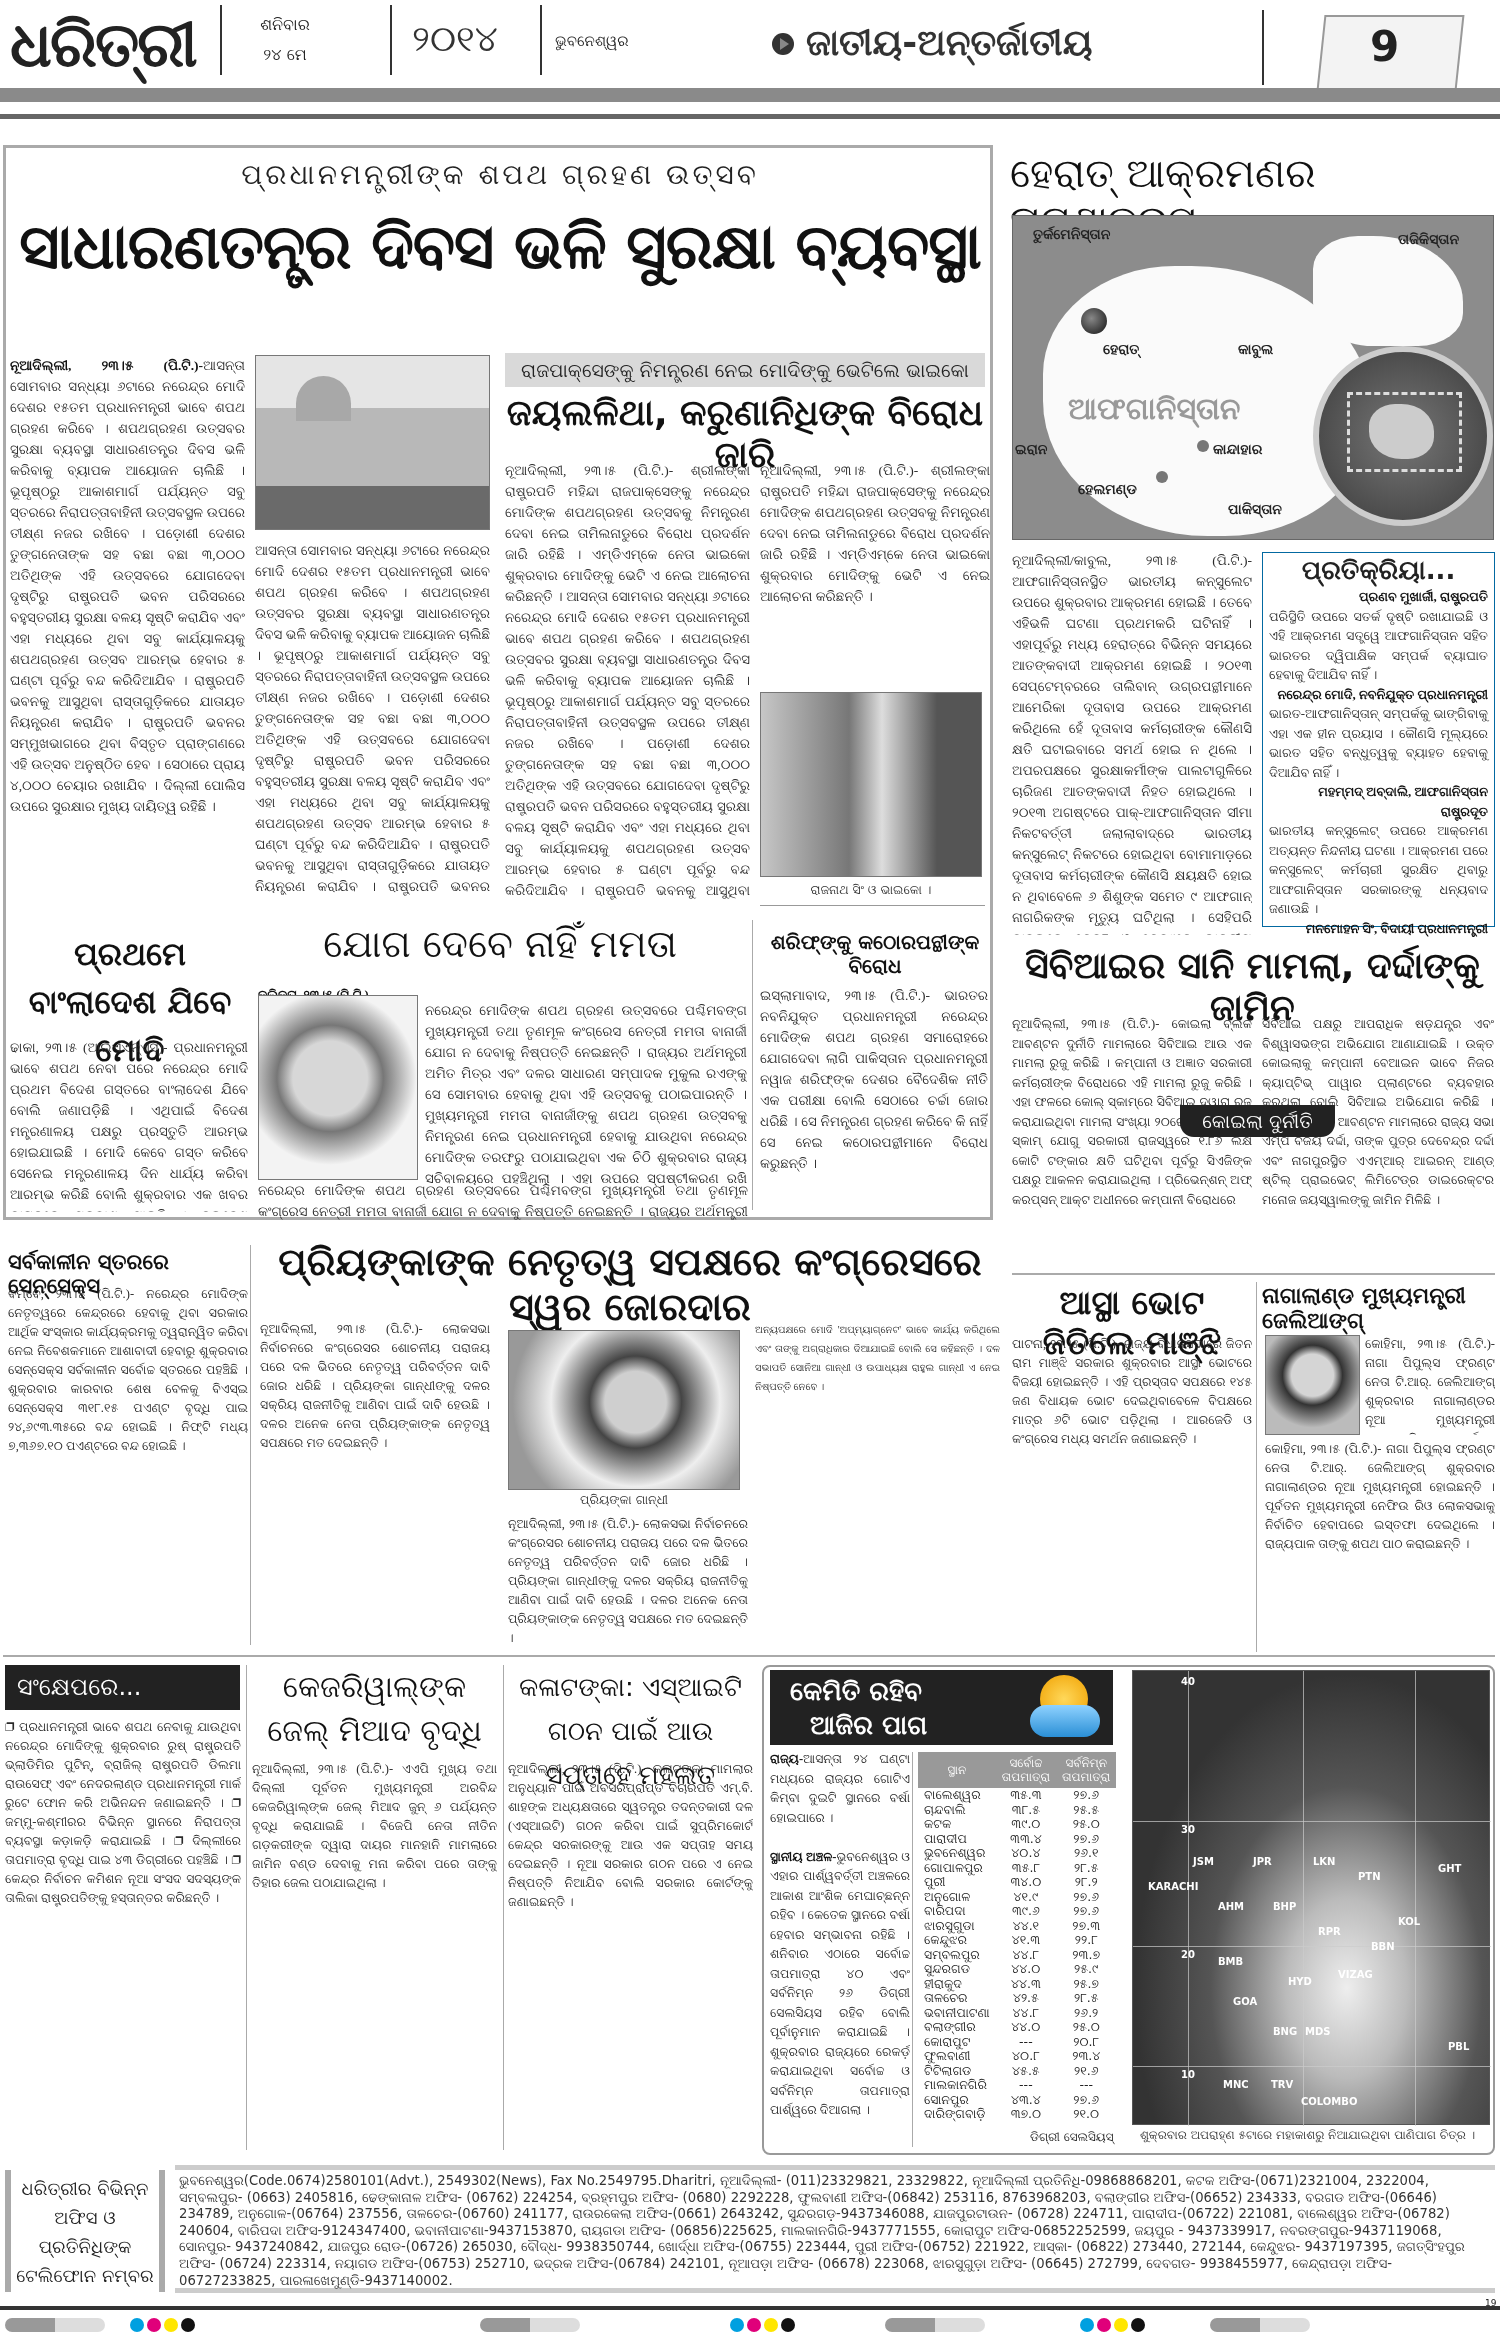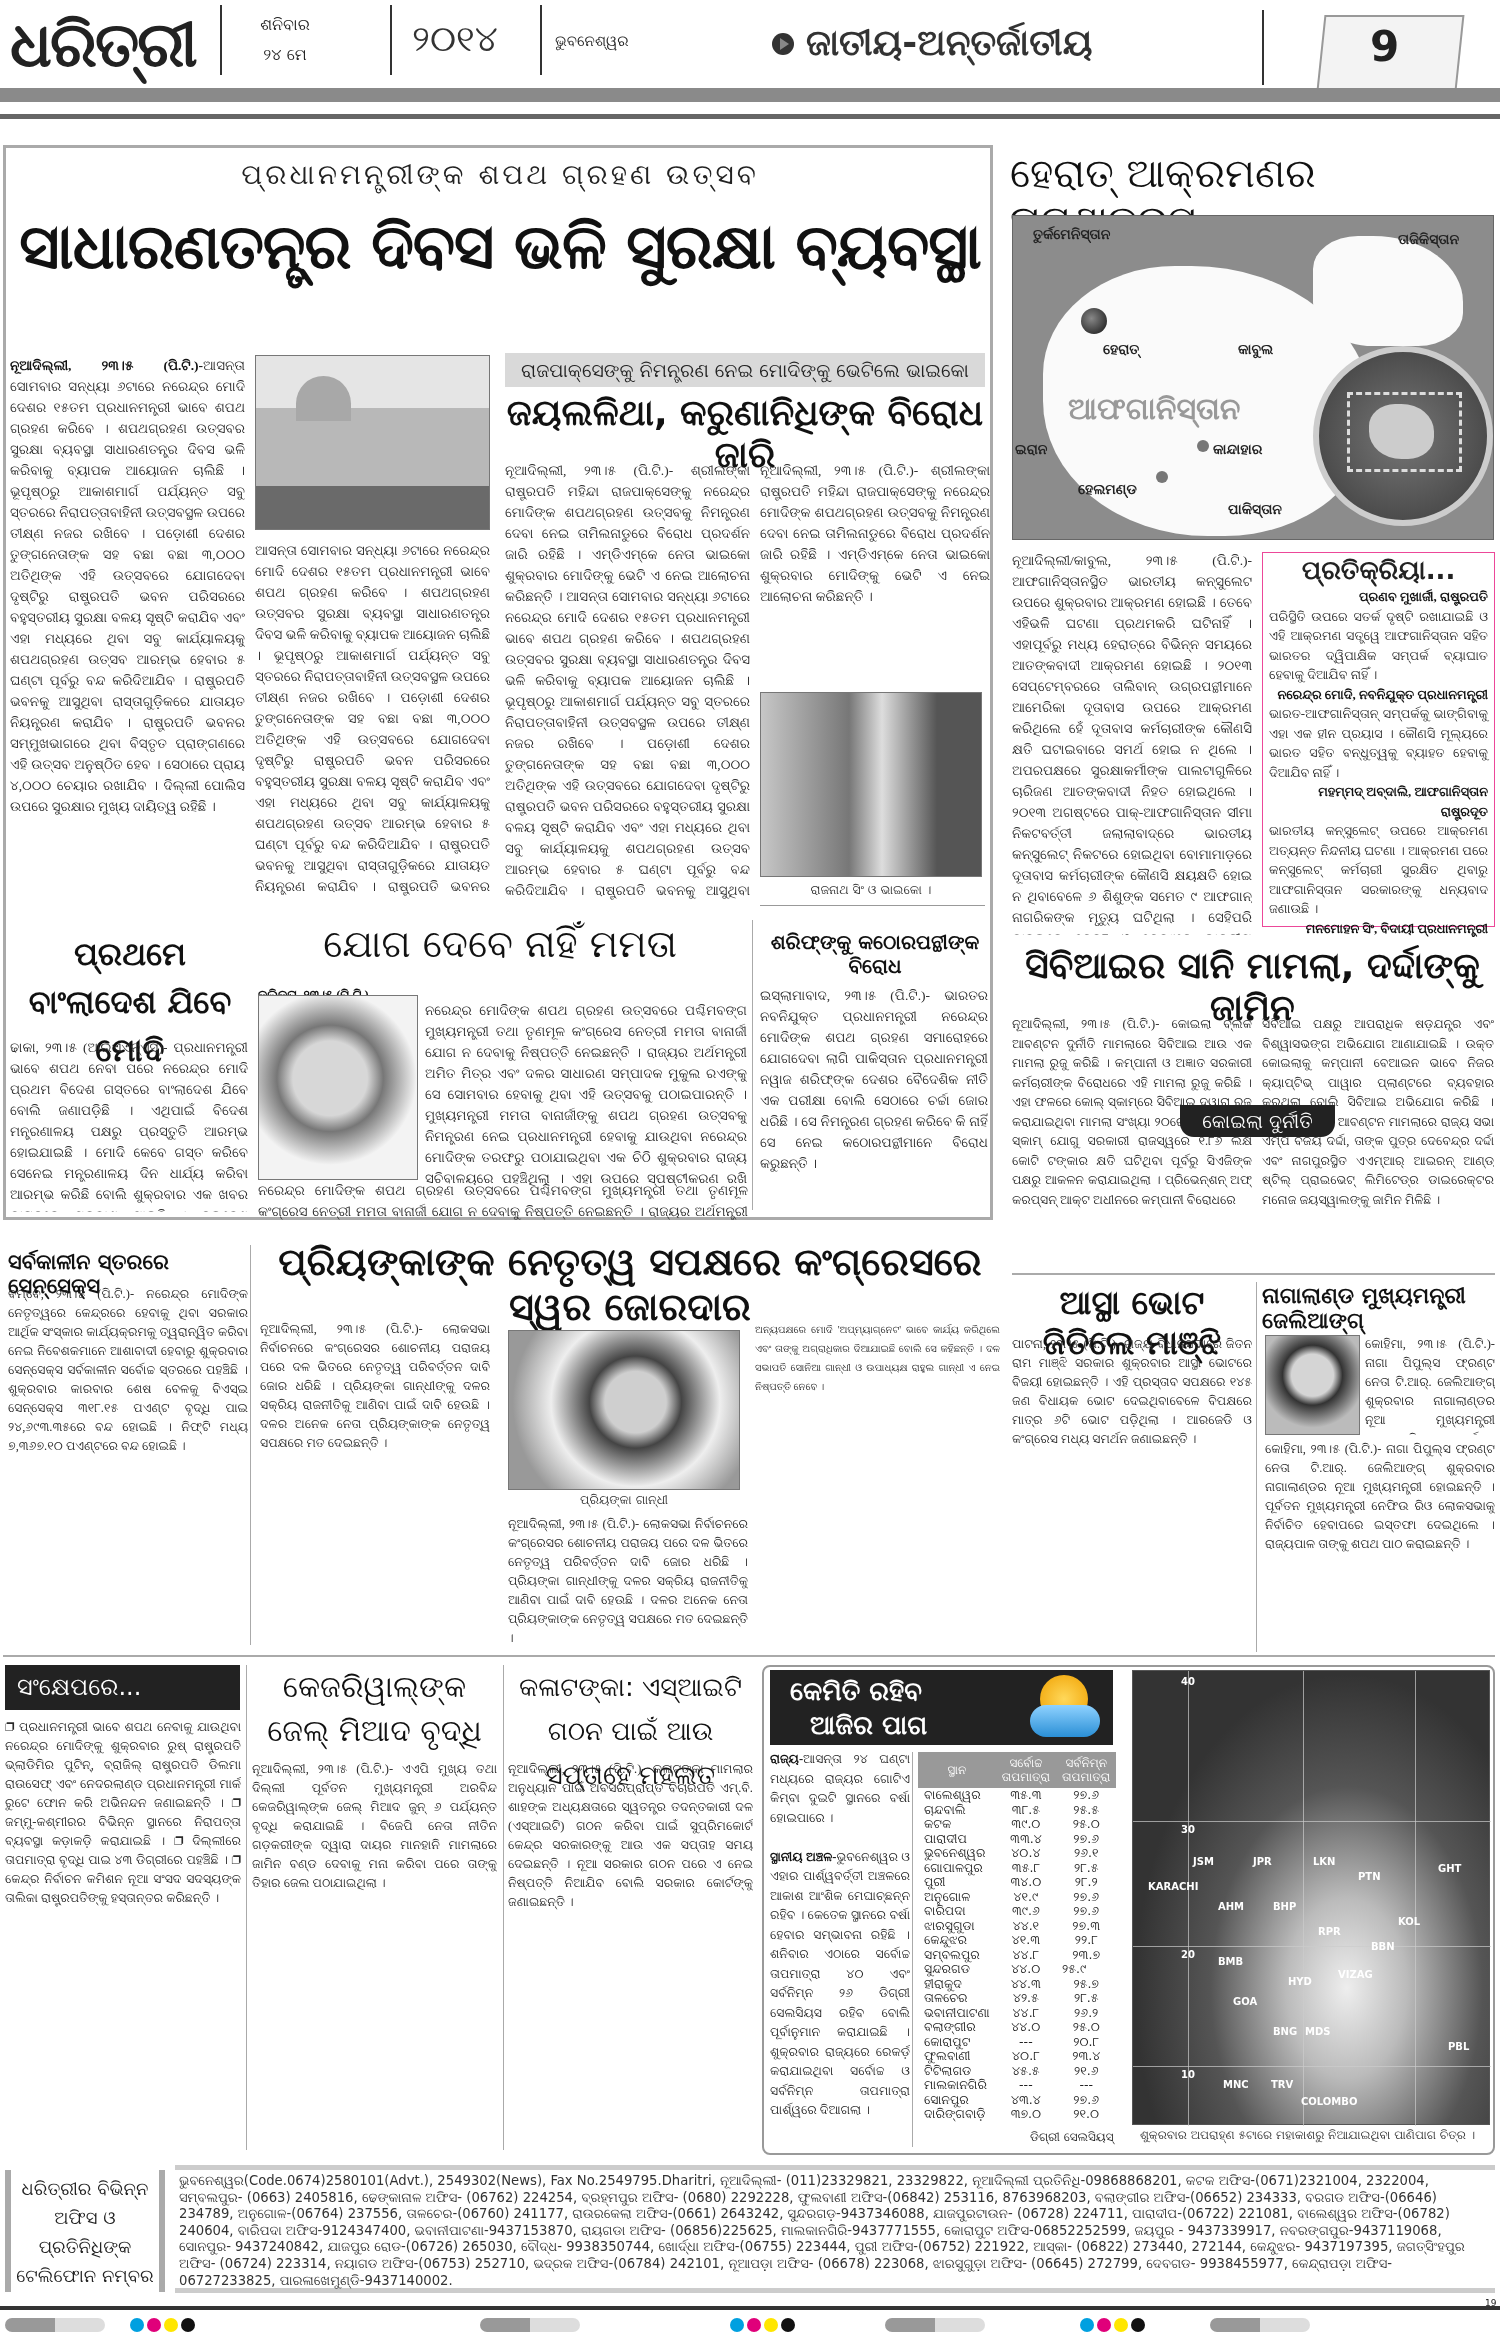--- a/index.html
+++ b/index.html
@@ -4,21 +4,21 @@
 <style>
   * { box-sizing: border-box; margin: 0; padding: 0; }
   body { width: 1500px; height: 2339px; background: #fff; font-family: "DejaVu Sans", sans-serif; color: #222; position: relative; overflow: hidden; }
   .abs { position: absolute; }
   .body-text { font-size: 13.5px; line-height: 21px; color: #2a2a2a; text-align: justify; overflow: hidden; font-family: Liberation Serif, serif; }
   .hl { font-weight: bold; color: #111; }
   .rule-v { position: absolute; width: 2px; background: #888; }
   .rule-h { position: absolute; height: 2px; background: #999; }
   .photo { position: absolute; background: linear-gradient(160deg,#cfcfcf,#8d8d8d 60%,#5a5a5a); border: 1px solid #777; }
   .caption { position: absolute; font-size: 12.5px; text-align: center; color: #333; }
-  .boxed { position: absolute; border: 2px solid #ec4899; }
+  .boxed { position: absolute; border: 2px solid #0369a1; }
 
   
   .mast { left: 10px; top: 8px; font-size: 62px; font-weight: bold; letter-spacing: -2px; color: #222; }
   .hdr-sep { position: absolute; top: 5px; width: 2px; height: 70px; background: #333; }
   .section-title { left: 790px; top: 22px; font-size: 36px; font-weight: bold; color: #333; }
   .page-num-box { left: 1320px; top: 15px; width: 140px; height: 85px; background: #f3f3f3; border: 2px solid #999; transform: skew(-6deg); }
   .page-num { left: 1370px; top: 22px; font-size: 42px; font-weight: bold; }
   .hband1 { left: 0; top: 88px; width: 1500px; height: 14px; background: #8a8a8a; }
   .hband2 { left: 0; top: 114px; width: 1500px; height: 5px; background: #666; }
 
@@ -254,21 +254,21 @@
         <td style="text-align: center;">୨୨.୮</td>
       </tr>
       <tr>
         <td>ସମ୍ବଲପୁର</td>
         <td style="text-align: center;">୪୪.୮</td>
         <td style="text-align: center;">୨୩.୭</td>
       </tr>
       <tr>
         <td>ସୁନ୍ଦରଗଡ</td>
         <td style="text-align: center;">୪୪.୦</td>
-        <td style="text-align: left;">୨୫.୯</td>
+        <td style="text-align: center;">୨୫.୯</td>
       </tr>
       <tr>
         <td>ହୀରାକୁଦ</td>
         <td style="text-align: center;">୪୪.୩</td>
         <td style="text-align: center;">୨୫.୭</td>
       </tr>
       <tr>
         <td>ତାଳଚେର</td>
         <td style="text-align: center;">୪୨.୫</td>
         <td style="text-align: center;">୨୮.୫</td>

